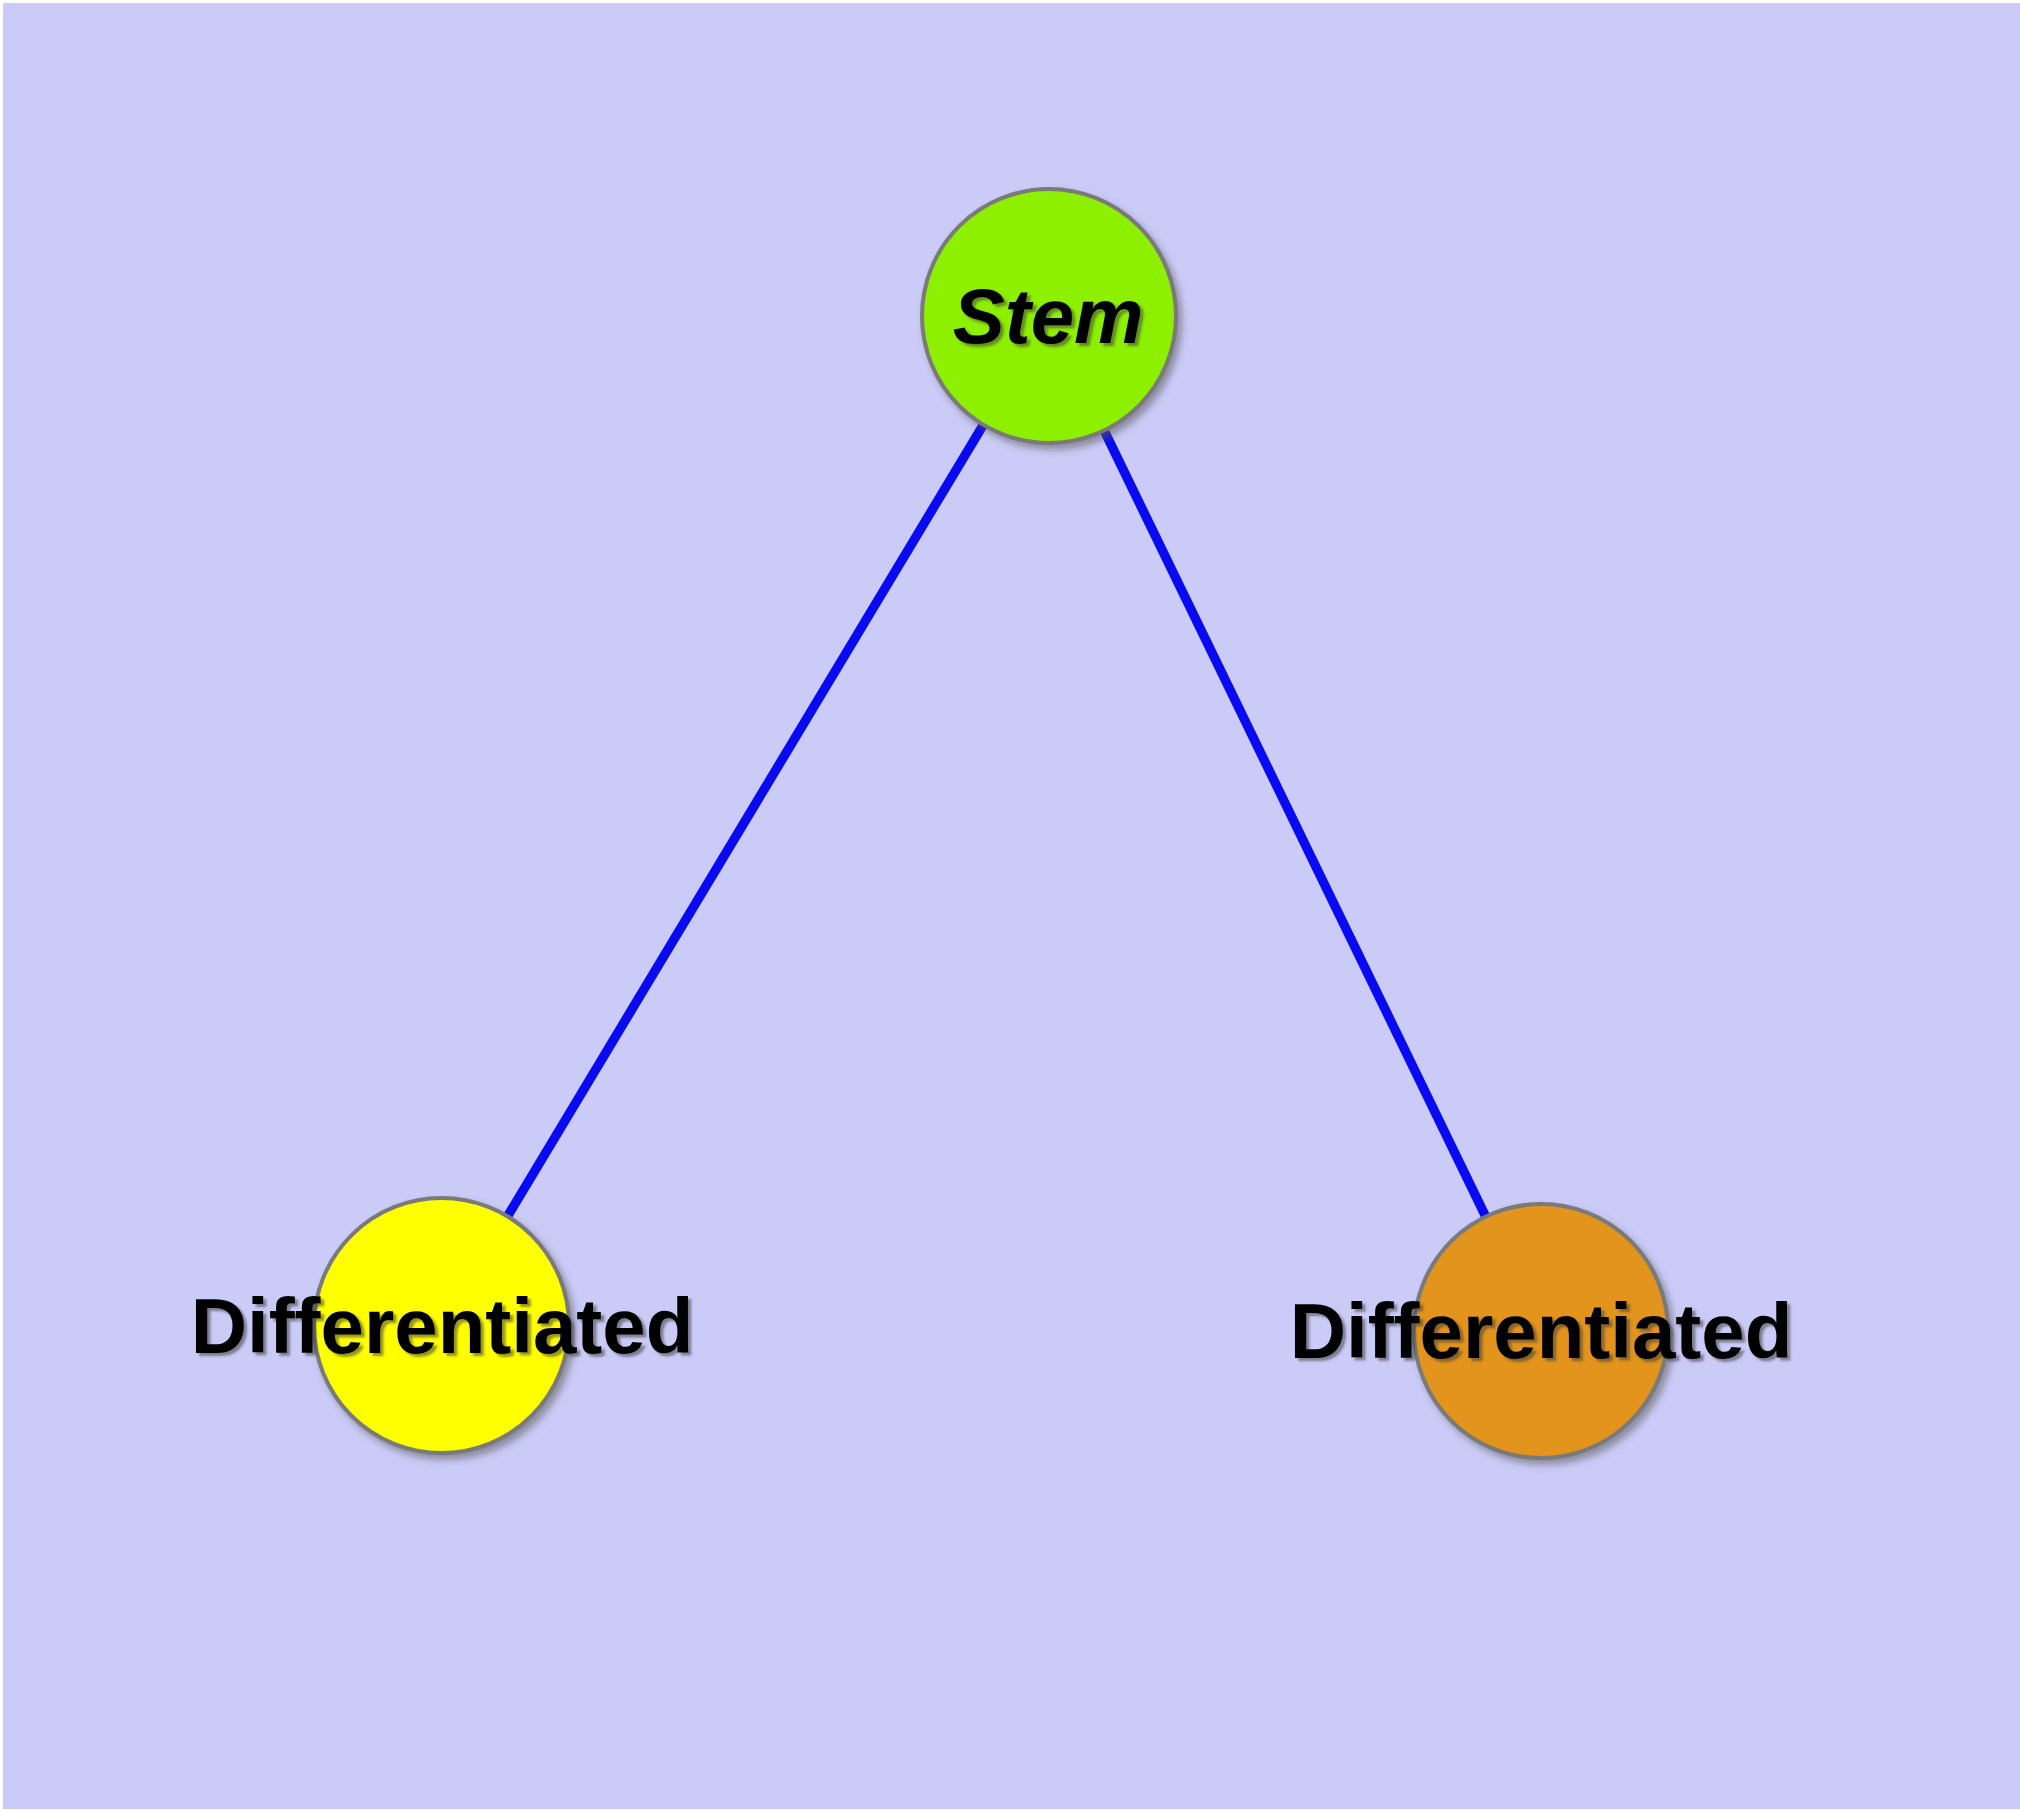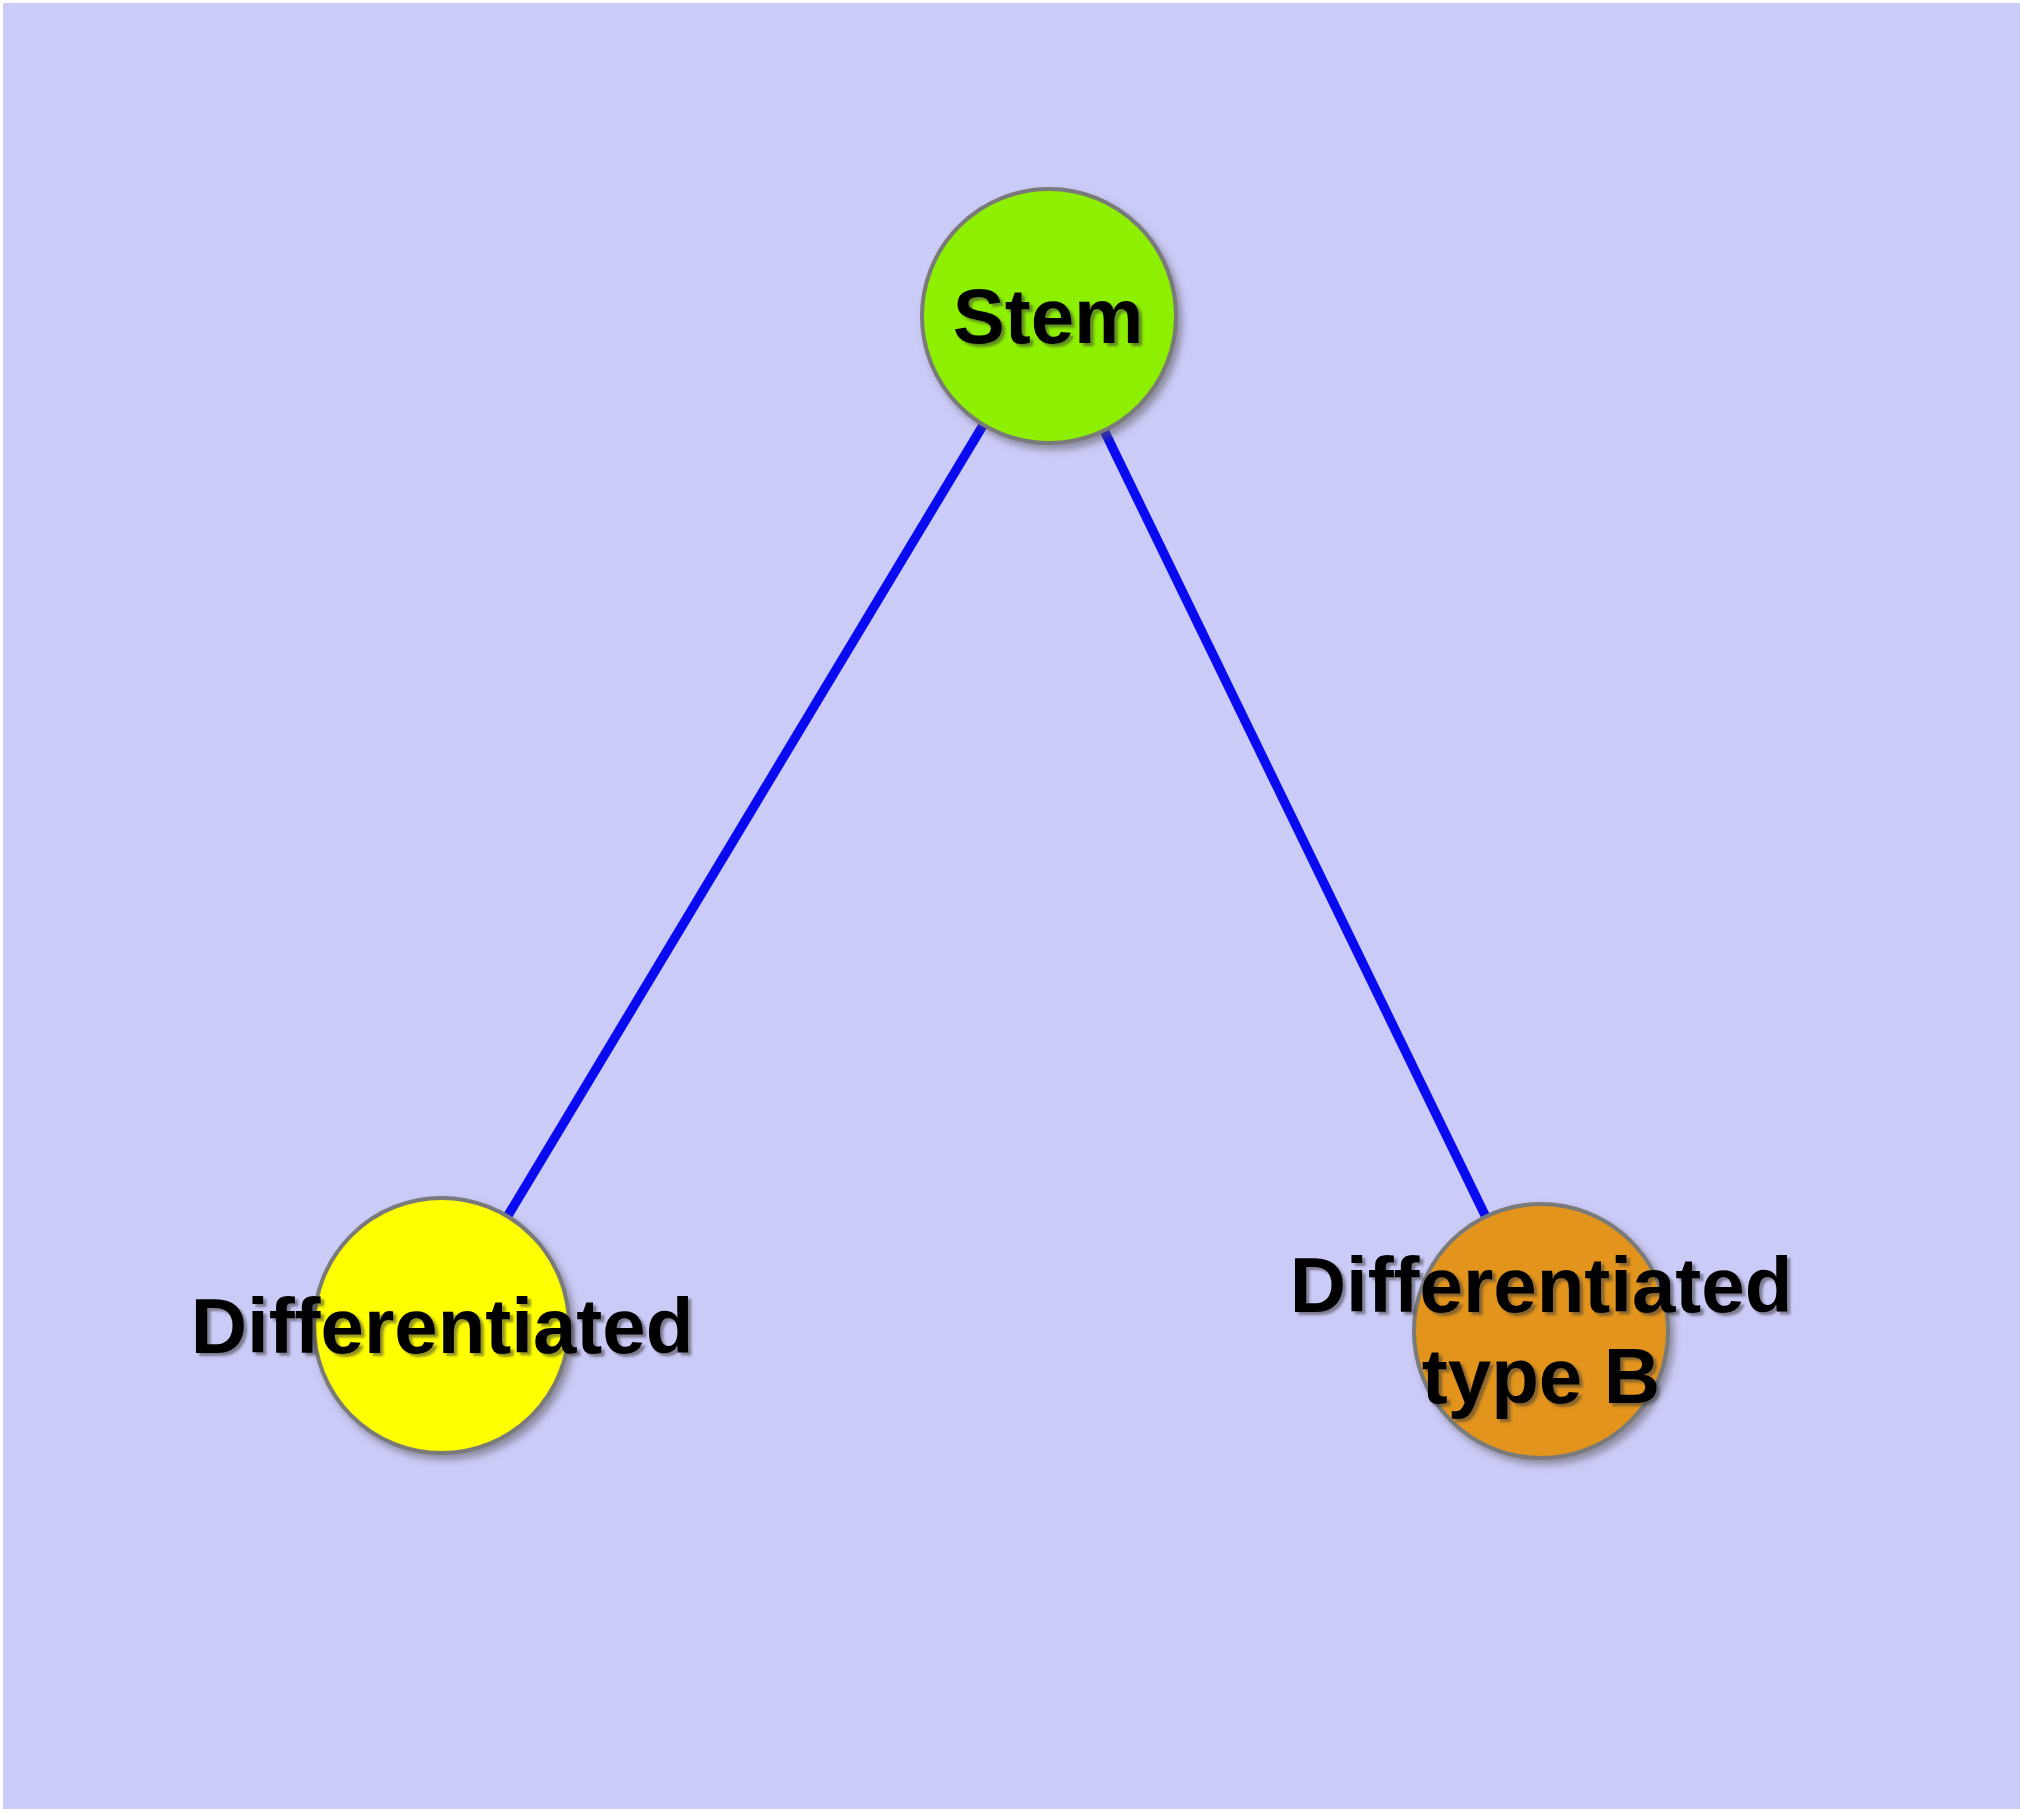--- a/index.html
+++ b/index.html
@@ -29,27 +29,26 @@
 <body>
 
 <div id="canvas" style="width: 2021px; height: 1812px; background: rgb(255, 255, 255);">
   <div id="panel" style="inset: 2.5px 0px 3.4px 2.5px; background: rgb(203, 203, 248);"></div>
   <svg id="edges" width="2021" height="1812" viewBox="0 0 2384 2138">
       <line x1="1237" y1="373" x2="521" y2="1564" stroke="#0a0af0" stroke-width="11"></line>
       <line x1="1237" y1="373" x2="1818" y2="1570" stroke="#0a0af0" stroke-width="11"></line>
     </svg>
   <div id="nodes">
       <div class="node" style="left: 920px; top: 187px; width: 258px; height: 258px; background: rgb(141, 240, 0); border: 4.2px solid rgb(122, 122, 122); box-shadow: rgba(90, 90, 90, 0.55) 4.2px 5.1px 7.6px;"></div>
-      <div class="node-label" style="left: 1048px; top: 316px; font-size: 78px; line-height: 91px; color: rgb(0, 0, 0); text-shadow: rgba(60, 60, 60, 0.55) 3.4px 3.4px 2.5px;">
+      <div class="node-label" style="left: 1048px; top: 316px; font-size: 78px; line-height: 91px; color: rgb(0, 0, 0); text-shadow: rgba(60, 60, 60, 0.55) 3.4px 3.4px 2.5px; font-style: italic;">
         <div>Stem</div>
       </div>
       <div class="node" style="left: 312px; top: 1196px; width: 259px; height: 259px; background: rgb(255, 255, 0); border: 4.2px solid rgb(122, 122, 122); box-shadow: rgba(90, 90, 90, 0.55) 4.2px 5.1px 7.6px;"></div>
       <div class="node-label" style="left: 442px; top: 1326px; font-size: 78px; line-height: 91px; color: rgb(0, 0, 0); text-shadow: rgba(60, 60, 60, 0.55) 3.4px 3.4px 2.5px;">
         <div>Differentiated</div>
       </div>
       <div class="node" style="left: 1412px; top: 1202px; width: 258px; height: 258px; background: rgb(226, 148, 28); border: 4.2px solid rgb(122, 122, 122); box-shadow: rgba(90, 90, 90, 0.55) 4.2px 5.1px 7.6px;"></div>
       <div class="node-label" style="left: 1541px; top: 1331px; font-size: 78px; line-height: 91px; color: rgb(0, 0, 0); text-shadow: rgba(60, 60, 60, 0.55) 3.4px 3.4px 2.5px;">
         <div>Differentiated</div>
-        <div>type B</div>
       </div>
     </div>
 </div>
 
 
 </body></html>

